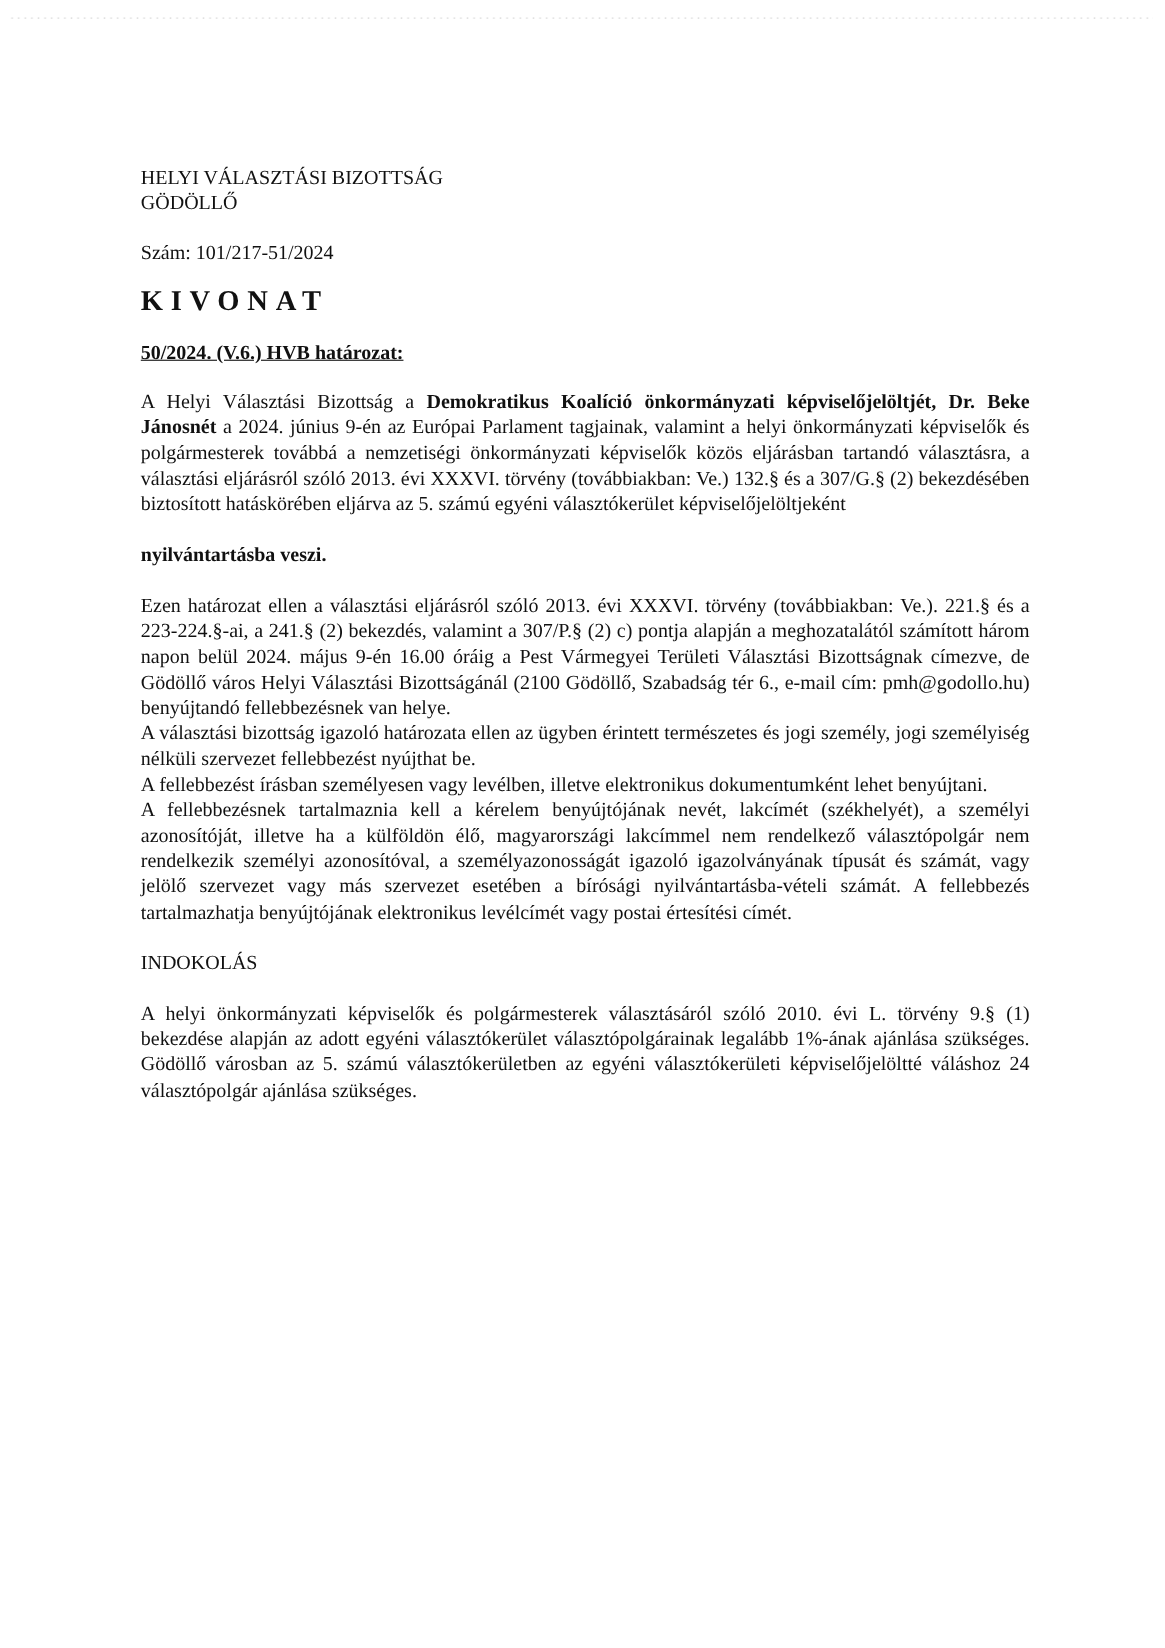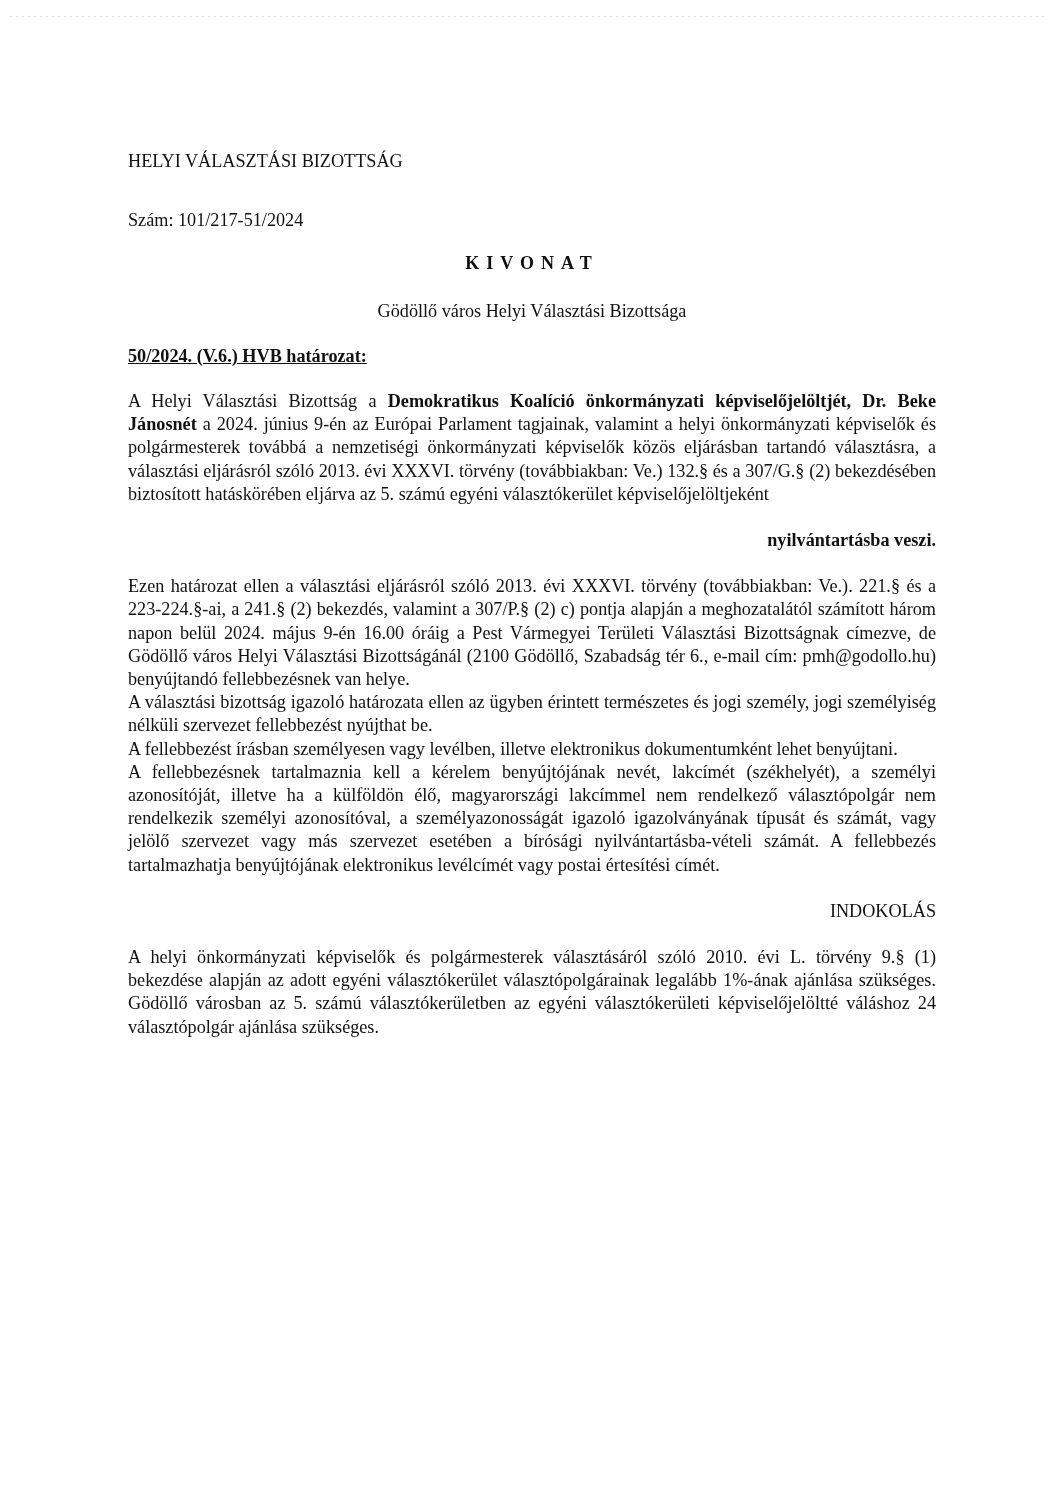--- a/index.html
+++ b/index.html
@@ -12,45 +12,45 @@
   .topdots {
     position: absolute; left: 8px; top: 15px; width: 1040px; height: 3px;
     background-image: radial-gradient(circle, #c8c8c8 0.8px, transparent 1px);
     background-size: 6px 3px; opacity: 0.55;
   }
   .content {
     position: absolute; left: 128px; top: 150px; width: 808px;
     font-size: 18.2px; line-height: 23.2px;
   }
   .org { margin: 0; }
-  .szam { margin-top: 36px; }
+  .szam { margin-top: 22px; }
   .title {
-    text-align: center; font-weight: bold; font-size: 18px;
+    font-weight: bold; font-size: 26px;
     letter-spacing: 7px; margin-top: 20px; margin-bottom: 24px;
   }
   .center { text-align: center; }
   .res { text-align: left; font-weight: bold; text-decoration: underline; margin-top: 22px; margin-bottom: 22px; }
   p { margin: 0; text-align: justify; }
   .gap { height: 23px; }
-  .decision { text-align: right; font-weight: bold; margin: 23px 0; }
+  .decision { text-align: left; font-weight: bold; margin: 23px 0; }
   b { font-weight: bold; }
 </style>
 </head>
 <body>
 
 <div class="page">
   <div class="topdots"></div>
 
   <div class="content">
     <div class="org">HELYI VÁLASZTÁSI BIZOTTSÁG</div>
+    <div class="org">GÖDÖLLŐ</div>
     <div class="szam">Szám: 101/217-51/2024</div>
 
     <div class="title">KIVONAT</div>
 
-    <div class="center">Gödöllő város Helyi Választási Bizottsága</div>
 
     <div class="res">50/2024. (V.6.) HVB határozat:</div>
 
     <p><span>A Helyi Választási Bizottság a </span><b>Demokratikus Koalíció önkormányzati képviselőjelöltjét, Dr. Beke Jánosnét</b><span> a 2024. június 9-én az Európai Parlament tagjainak, valamint a helyi önkormányzati képviselők és polgármesterek továbbá a nemzetiségi önkormányzati képviselők közös eljárásban tartandó választásra, a választási eljárásról szóló 2013. évi XXXVI. törvény (továbbiakban: Ve.) 132.§ és a 307/G.§ (2) bekezdésében biztosított hatáskörében eljárva az 5. számú egyéni választókerület képviselőjelöltjeként</span></p>
 
     <div class="decision">nyilvántartásba veszi.</div>
 
     <p>Ezen határozat ellen a választási eljárásról szóló 2013. évi XXXVI. törvény (továbbiakban: Ve.). 221.§ és a 223-224.§-ai, a 241.§ (2) bekezdés, valamint a 307/P.§ (2) c) pontja alapján a meghozatalától számított három napon belül 2024. május 9-én 16.00 óráig a Pest Vármegyei Területi Választási Bizottságnak címezve, de Gödöllő város Helyi Választási Bizottságánál (2100 Gödöllő, Szabadság tér 6., e-mail cím: pmh@godollo.hu) benyújtandó fellebbezésnek van helye.</p>
     <p>A választási bizottság igazoló határozata ellen az ügyben érintett természetes és jogi személy, jogi személyiség nélküli szervezet fellebbezést nyújthat be.</p>
     <p>A fellebbezést írásban személyesen vagy levélben, illetve elektronikus dokumentumként lehet benyújtani.</p>

